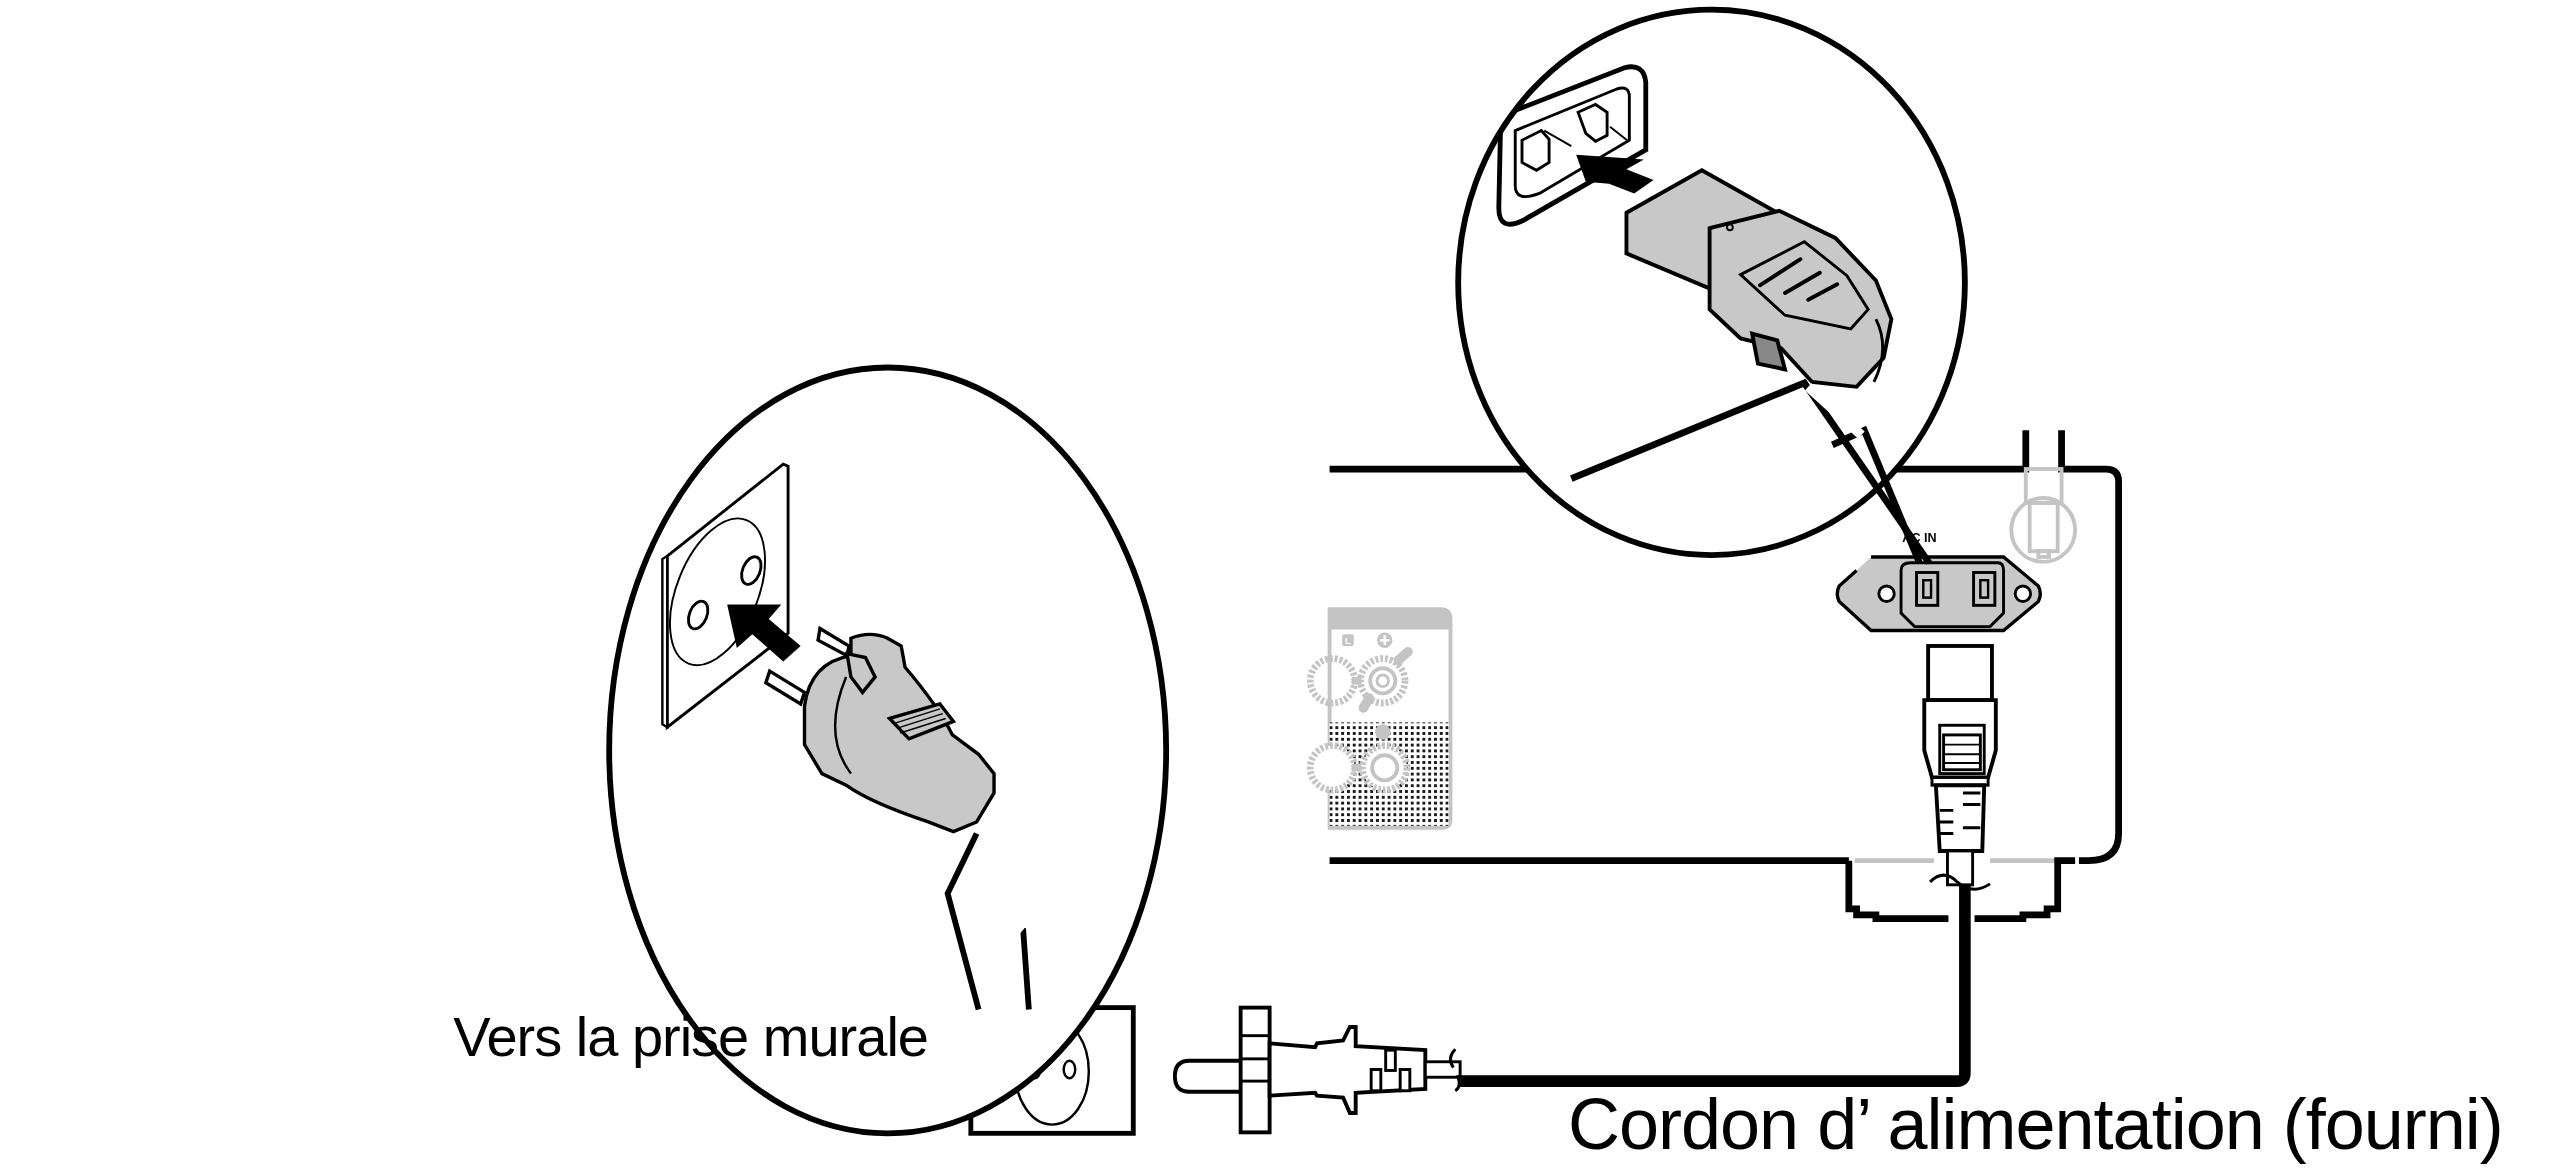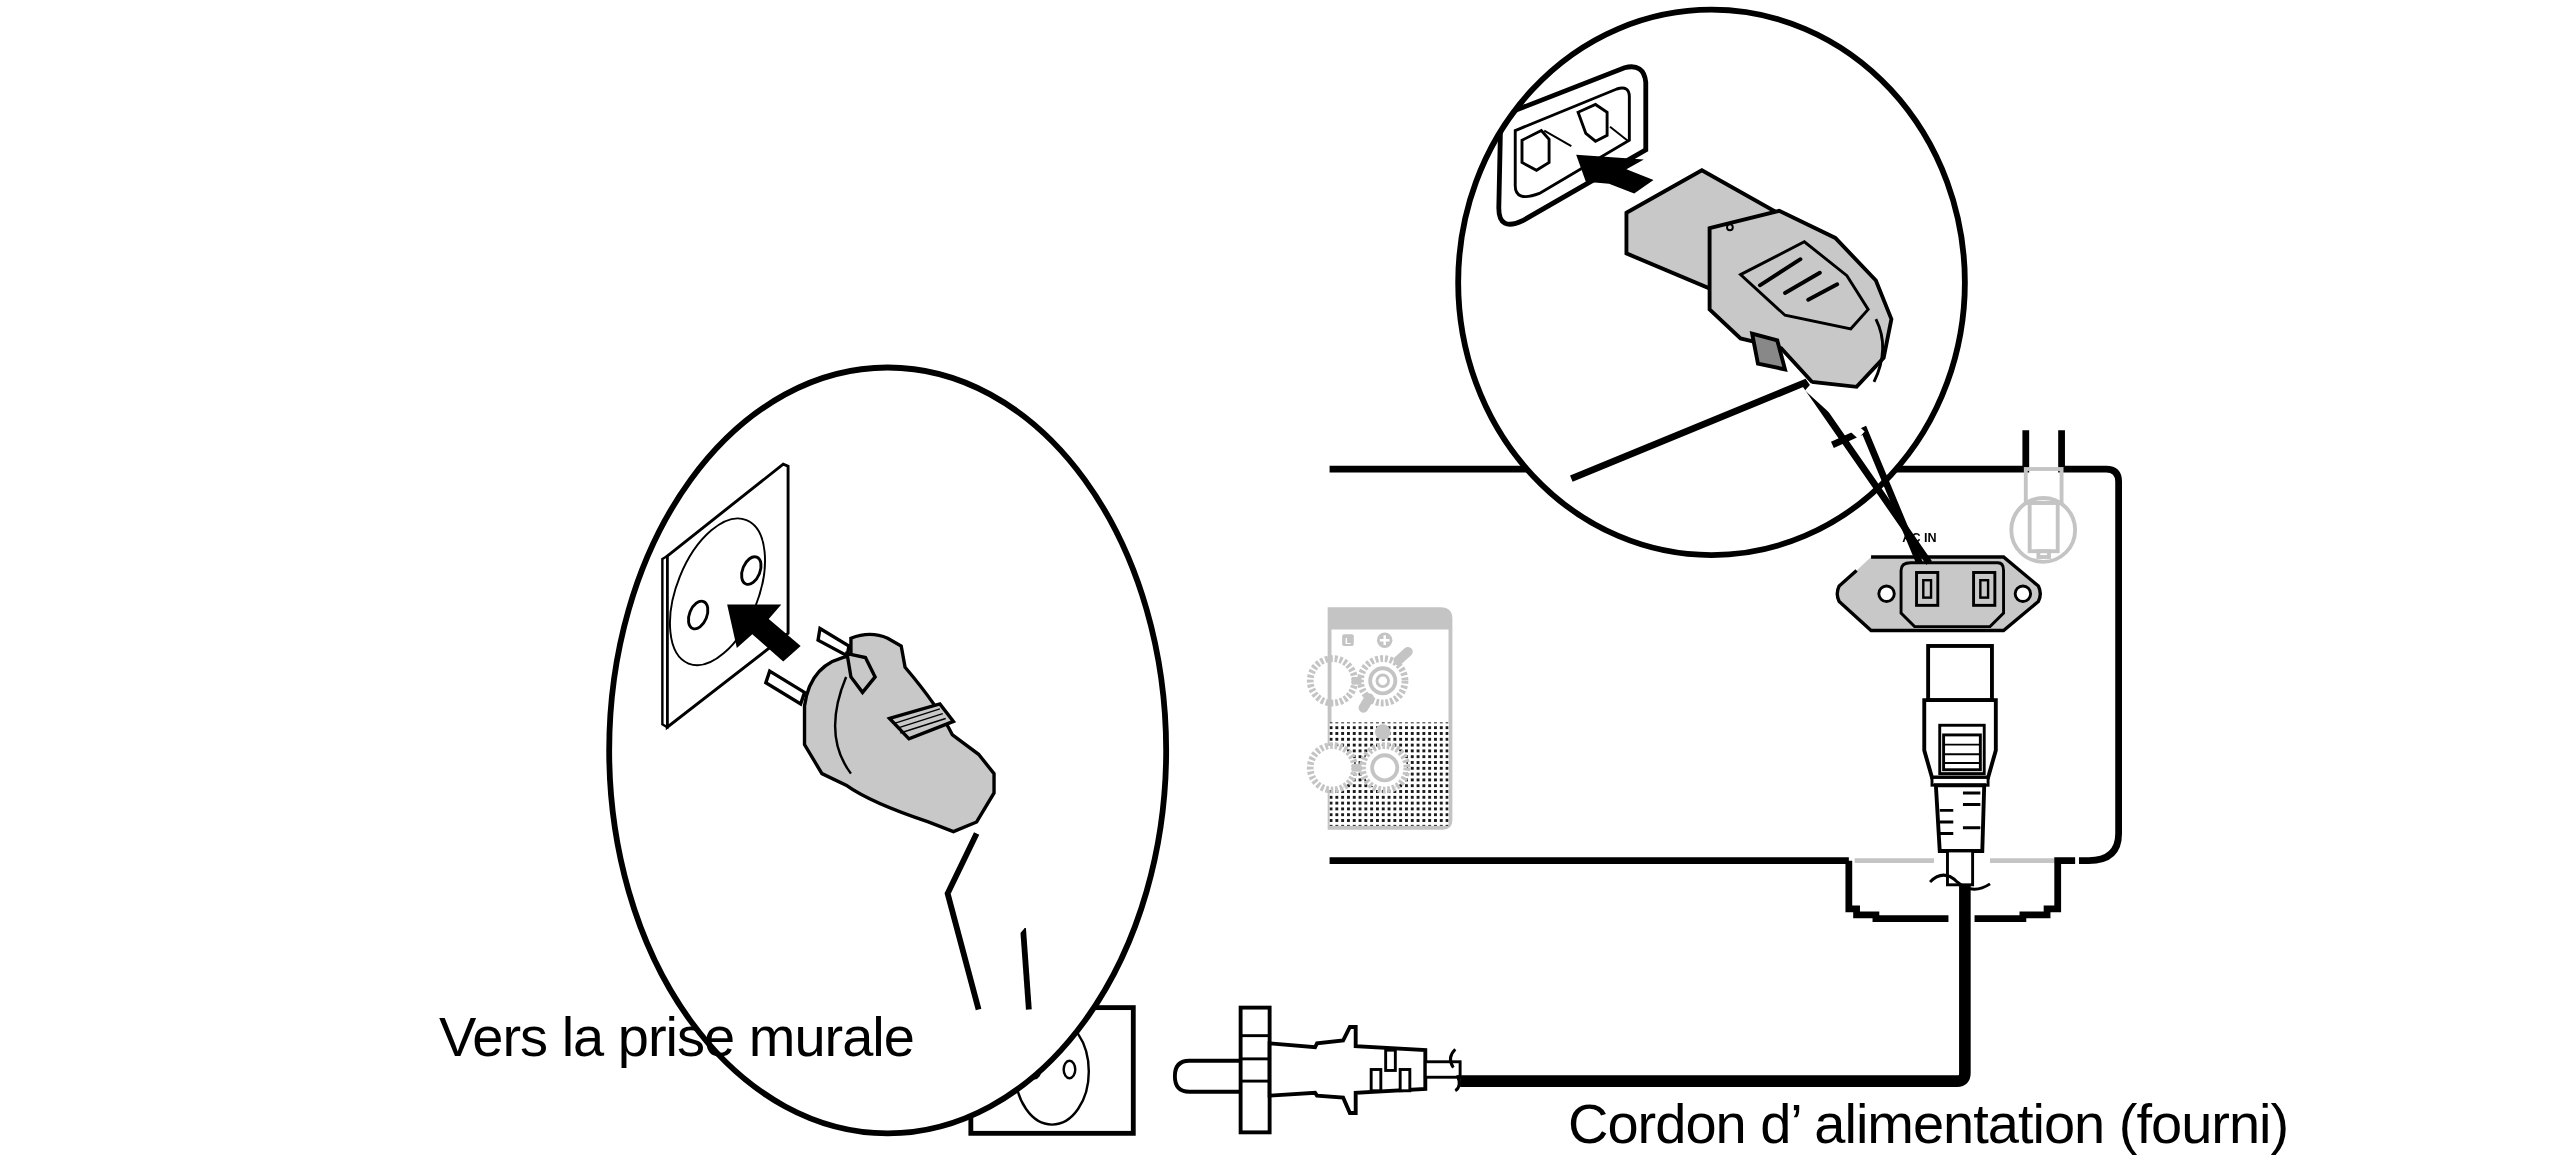--- a/index.html
+++ b/index.html
@@ -5,22 +5,22 @@
   html, body { margin: 0; padding: 0; background: #ffffff; }
   body { width: 2576px; height: 1173px; position: relative; overflow: hidden; }
   #diagram { position: absolute; left: 0; top: 0; width: 2576px; height: 1173px; }
   .label {
     position: absolute;
     font-family: "Liberation Sans", sans-serif;
     color: #000000;
     white-space: nowrap;
     letter-spacing: -1px;
   }
-  #wall-label { left: 425px; top: 1004px; font-size: 56px; line-height: 66px; text-align: center; width: 503px; }
-  #cord-label { left: 1568px; top: 1091px; font-size: 56px; line-height: 66px; }
+  #wall-label { left: 425px; top: 1004px; font-size: 56px; line-height: 66px; text-align: right; width: 503px; }
+  #cord-label { left: 1568px; top: 1091px; font-size: 72px; line-height: 66px; }
   .ac-in-text { font-family: "Liberation Sans", sans-serif; font-weight: bold; font-size: 13px; }
 </style>
 </head>
 <body>
 
 <svg id="diagram" width="2576" height="1173" viewBox="0 0 2664 1213" xmlns="http://www.w3.org/2000/svg">
   <defs>
     <pattern id="dots" width="6" height="6" patternUnits="userSpaceOnUse">
       <rect width="6" height="6" fill="#ffffff"></rect>
       <rect x="1" y="1" width="3" height="3" fill="#1a1a1a"></rect>

